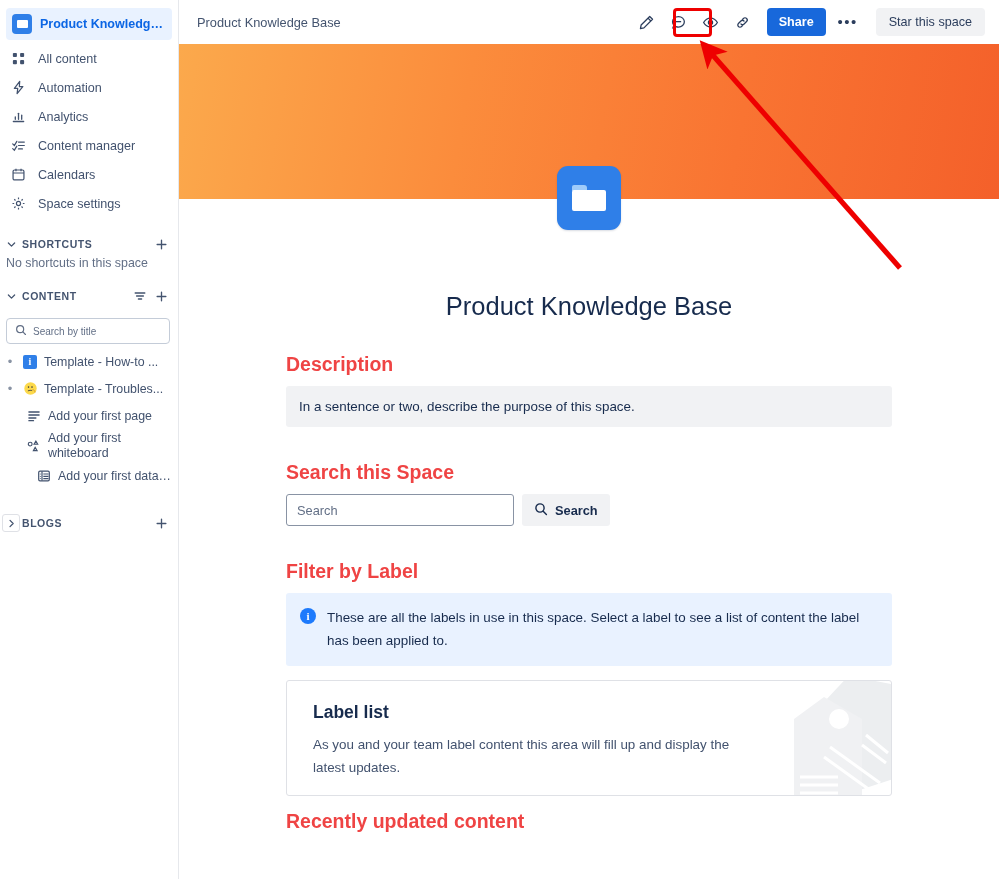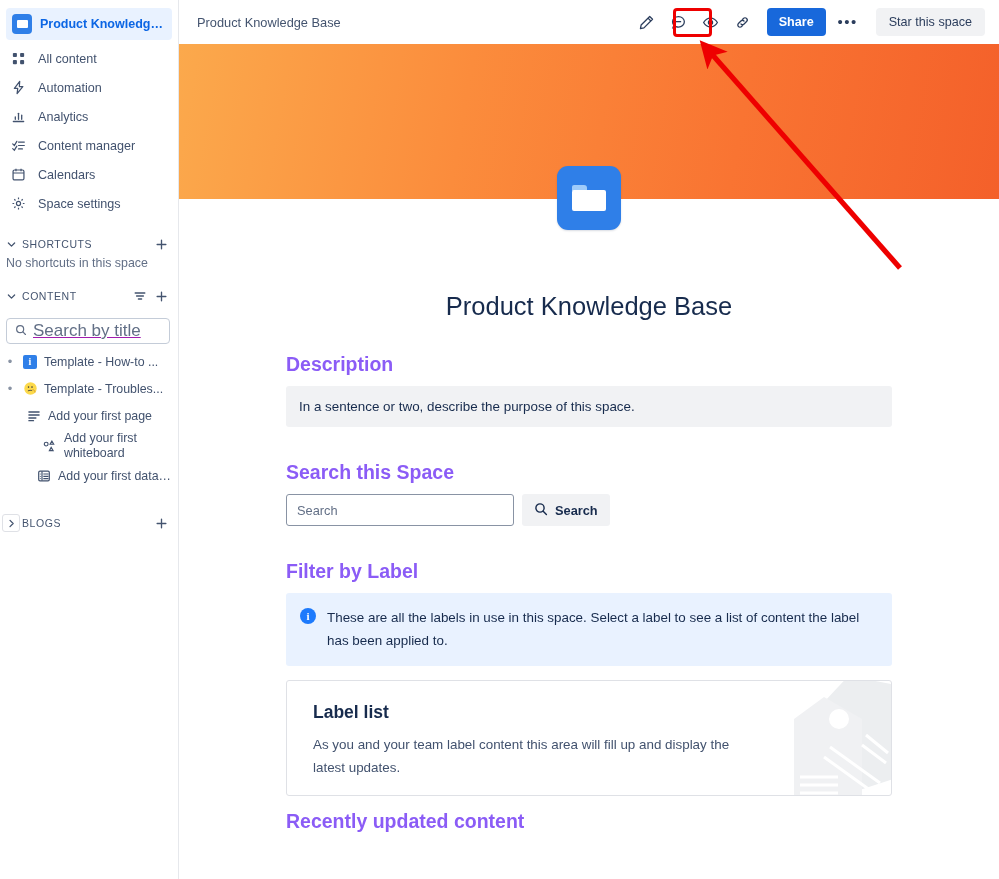--- a/index.html
+++ b/index.html
@@ -52,41 +52,40 @@
   .section-head {
     display: flex; align-items: center;
     height: 28px; padding: 0 8px 0 2px; margin-top: 12px;
   }
   .chev-btn {
     width: 18px; height: 18px; flex: 0 0 18px;
     display: flex; align-items: center; justify-content: center;
     border-radius: 3px; cursor: pointer; color: #44546f;
   }
   .section-title {
-    flex: 1 1 auto; font-size: 10.5px; font-weight: normal;
+    flex: 1 1 auto; font-size: 10.5px; font-weight: bold;
     letter-spacing: .55px; color: #44546f; margin-left: 2px;
   }
   .head-action {
     width: 18px; height: 18px; display: flex; align-items: center; justify-content: center;
     color: #44546f; cursor: pointer; border-radius: 3px; margin-left: 3px;
   }
   .empty-note { font-size: 12.4px; color: #626f86; padding: 0 8px 0 6px; margin-top: -2px; }
 
   .side-search {
     margin: 8px 8px 4px 6px;
     height: 26px;
     border: 1px solid #c4ccd8; border-radius: 4px;
     display: flex; align-items: center; gap: 6px; padding: 0 8px;
     background: #fff; cursor: text;
   }
   .side-search input {
-    border: none; outline: none; font-size: 17px;
-    color: #a21caf; width: 100%; background: transparent;
+    border: none; outline: none; font-size: 10px;
+    color: #3b82f6; width: 100%; background: transparent;
     font-family: inherit;
-    text-decoration: underline;
   }
   .side-search input::placeholder { color: #626f86; }
 
   .tree-item {
     display: flex; align-items: center; gap: 6px;
     min-height: 27px; padding: 2px 6px 2px 4px;
     font-size: 12.4px; color: #42526e; cursor: pointer;
   }
   .tree-bullet { width: 12px; flex: 0 0 12px; text-align: center; color: #8993a4; font-size: 13px; line-height: 1; }
   .tree-icon { width: 16px; height: 16px; flex: 0 0 16px; display: flex; align-items: center; justify-content: center; }
@@ -154,21 +153,21 @@
     background: #ffffff; border-radius: 2px;
   }
 
   .page-title {
     text-align: center; font-size: 25.5px; color: #172b4d;
     font-weight: normal; margin-top: 93px;
   }
 
   .doc { width: 606px; margin: 0 auto; padding-top: 32px; }
   .h2 {
-    font-size: 19.5px; color: #8b5cf6; font-weight: bold;
+    font-size: 19.5px; color: #ef4444; font-weight: bold;
     margin-bottom: 10px; margin-top: 0;
   }
   .sec { margin-bottom: 34px; }
   .sec.tight { margin-bottom: 14px; }
 
   .desc-box {
     background: #f1f2f4; border-radius: 3px;
     padding: 13px 13px; font-size: 13.4px; color: #172b4d;
   }
 
@@ -382,21 +381,21 @@
               <path d="M1.9 3h10.2"></path>
               <path d="M1.9 6h10.2"></path>
               <path d="M1.9 9h7"></path>
               <path d="M1.9 11.7h4.6"></path>
             </g>
           </svg>
       </span>
       <span class="tree-label">Add your first page</span>
     </div>
 
-    <div class="tree-item" style="padding-left:42px">
+    <div class="tree-item" style="padding-left:26px">
       <span class="tree-icon">
         <svg width="14" height="14" viewBox="0 0 14 14">
             <g fill="none" stroke="#42526e" stroke-width="1.15">
               <circle cx="3.2" cy="5.1" r="1.9"></circle>
               <path d="M8.9 2.1 7.1 5.2h3.6z"></path>
               <path d="M8.2 8.4 6.4 11.6h3.7z"></path>
             </g>
           </svg>
       </span>
       <span class="tree-label wrap">Add your first whiteboard</span>

